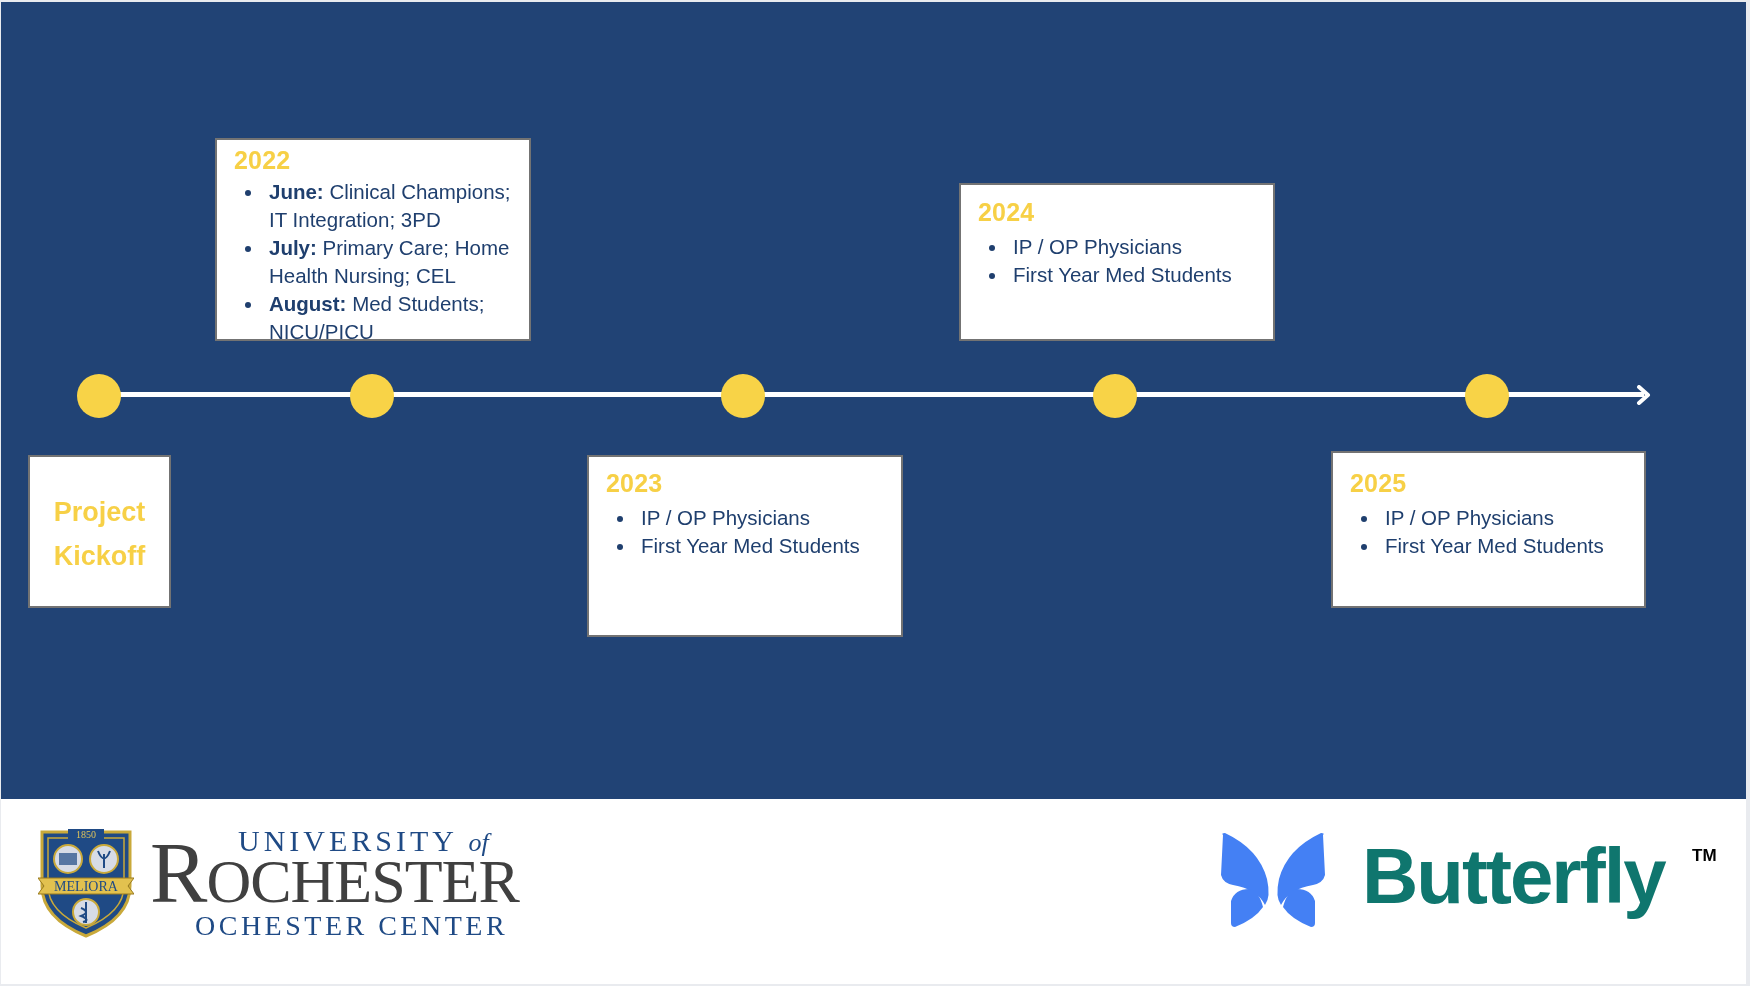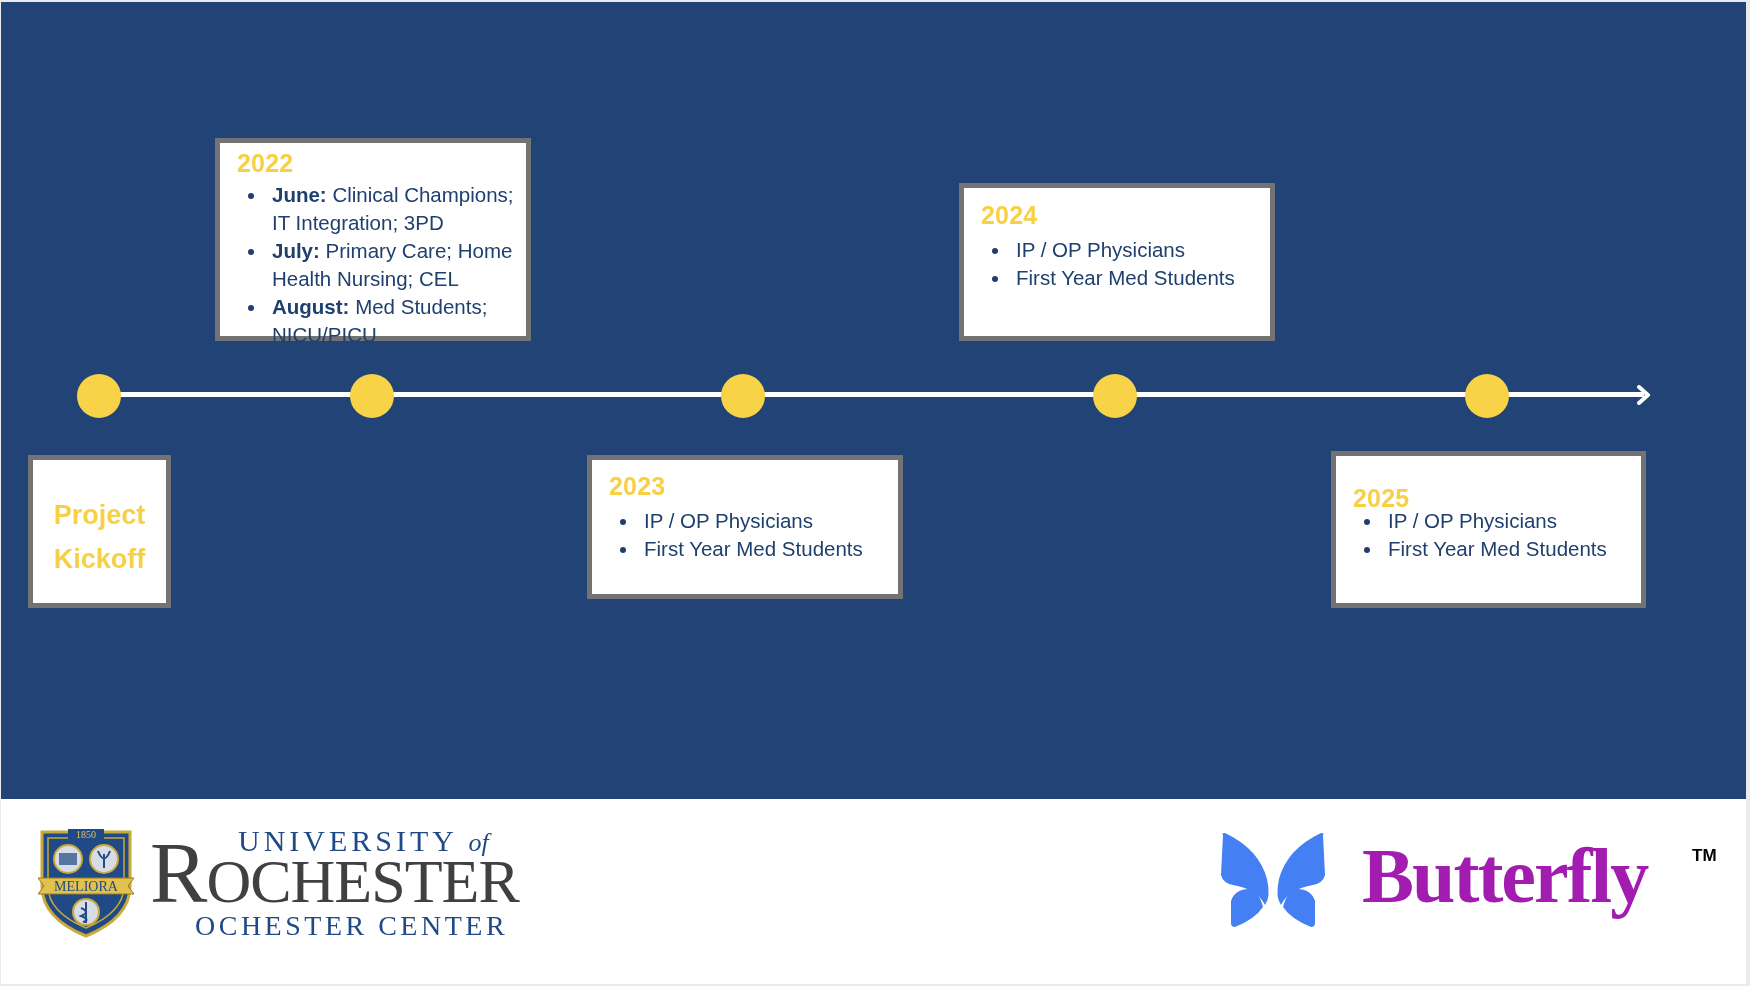--- a/index.html
+++ b/index.html
@@ -10,54 +10,54 @@
   }
   .slide { position: absolute; left: 1px; top: 2px; width: 1745px; height: 982px; background: #ffffff; }
   .banner { position: absolute; left: 0; top: 0; width: 1745px; height: 797px; background: #214375; }
   .footer { position: absolute; left: 0; top: 797px; width: 1745px; height: 185px; background: #ffffff; }
 
   .timeline-line { position: absolute; left: 98px; top: 390px; width: 1545px; height: 5px; background: #ffffff; }
   .arrow-head { position: absolute; left: 1626px; top: 383px; width: 24px; height: 20px; }
 
   .dot { position: absolute; width: 44px; height: 44px; border-radius: 50%; background: #f8d347; top: 372px; }
 
-  .card { position: absolute; background: #ffffff; border: 5px solid #737373; box-sizing: border-box; color: #1f3f6e; }
+  .card { position: absolute; background: #ffffff; border: 2px solid #737373; box-sizing: border-box; color: #1f3f6e; }
   .card .year { position: absolute; left: 17px; top: 6px; font-size: 25px; font-weight: bold; color: #f7d046; letter-spacing: 0.2px; }
   .card ul { list-style: none; margin: 4px; padding: 0; position: absolute; left: 36px; right: 6px; }
   .card li { position: relative; font-size: 20.5px; line-height: 28px; padding-left: 12px; color: #1f3f6e; }
   .card li .bullet { position: absolute; left: -12px; top: 12px; width: 6px; height: 6px; border-radius: 50%; background: #1f3f6e; }
   .card li .month { font-weight: bold; }
 
   .kickoff { left: 27px; top: 453px; width: 143px; height: 153px; }
   .kickoff .title { position: absolute; left: 0; right: 0; top: 33px; text-align: center; font-size: 27px; font-weight: bold; color: #f7d046; line-height: 44px; }
 
   .c2022 { left: 214px; top: 136px; width: 316px; height: 203px; }
   .c2022 ul { top: 34px; }
-  .c2023 { left: 586px; top: 453px; width: 316px; height: 144px; }
+  .c2023 { left: 586px; top: 453px; width: 316px; height: 182px; }
   .c2023 .year { top: 12px; }
   .c2023 ul { top: 43px; }
   .c2024 { left: 958px; top: 181px; width: 316px; height: 158px; }
   .c2024 .year { top: 13px; }
   .c2024 ul { top: 44px; }
   .c2025 { left: 1330px; top: 449px; width: 315px; height: 157px; }
-  .c2025 .year { top: 16px; margin-top: 12px; }
+  .c2025 .year { top: 16px; }
   .c2025 ul { top: 47px; }
 
   
   .urmc { position: absolute; left: 38px; top: 824px; width: 510px; height: 118px; }
   .urmc-shield { position: absolute; left: 0; top: 2px; width: 96px; height: 112px; }
   .urmc-univ { position: absolute; left: 200px; top: 0px; font-family: "Liberation Serif", "DejaVu Serif", serif; font-size: 30px; letter-spacing: 4px; color: #1f4a85; }
   .urmc-univ .of { font-style: italic; letter-spacing: 0; font-size: 26px; }
   .urmc-roch { position: absolute; left: 112px; top: 14px; font-family: "Liberation Serif", "DejaVu Serif", serif; font-size: 62px; color: #404040; letter-spacing: -1px; line-height: 70px; }
   .urmc-roch .big { font-size: 86px; }
   .urmc-med { position: absolute; left: 157px; top: 86px; font-family: "Liberation Serif", "DejaVu Serif", serif; font-size: 28px; letter-spacing: 3.5px; color: #1f4a85; }
 
   
   .bfly-icon { position: absolute; left: 1217px; top: 831px; width: 112px; height: 98px; }
-  .bfly-text { position: absolute; left: 1362px; top: 826px; font-family: Liberation Serif, serif; font-weight: bold; font-size: 78px; color: #a21caf; letter-spacing: -2px; line-height: 100px; }
+  .bfly-text { position: absolute; left: 1362px; top: 826px; font-family: Liberation Sans, sans-serif; font-weight: bold; font-size: 78px; color: #0f766e; letter-spacing: -2px; line-height: 100px; }
   .bfly-tm { position: absolute; left: 1692px; top: 846px; font-family: "Liberation Sans", sans-serif; font-weight: bold; font-size: 17px; color: #000000; }
 </style>
 </head>
 <body>
 
 <div class="slide">
   <div class="banner">
 
     <div class="timeline-line"></div>
     <svg class="arrow-head" viewBox="0 0 24 20">

